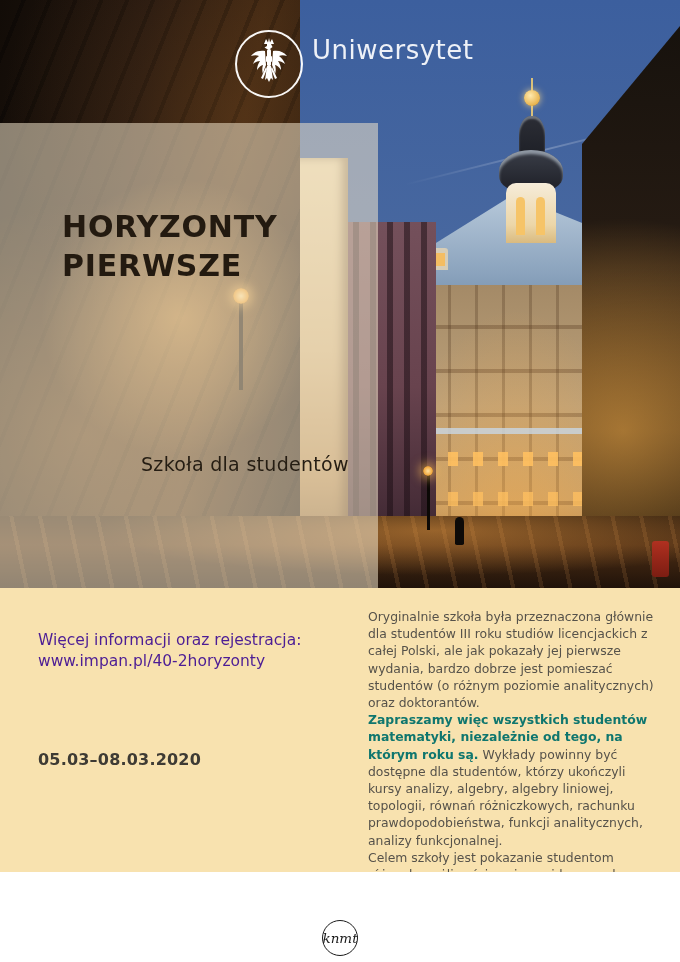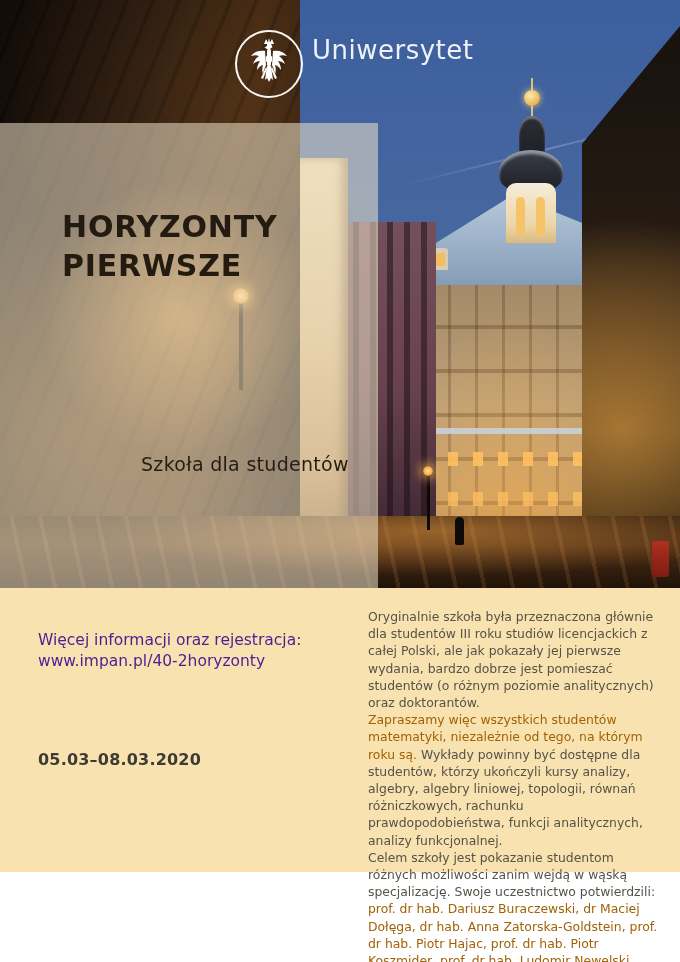--- a/index.html
+++ b/index.html
@@ -90,21 +90,21 @@
   .title{position:absolute;left:62px;top:207px;color:#231a10;font-size:30px;line-height:39px;
     font-weight:700;letter-spacing:.8px;}
   .subtitle{position:absolute;left:141px;top:453px;color:#251d13;font-size:19px;font-weight:500;letter-spacing:.3px;}
   
   .cream{position:absolute;left:0;top:588px;width:680px;height:284px;background:#f8e2af;}
   .reg{position:absolute;left:38px;top:18px;color:#4c1d95;font-size:15.5px;line-height:21px;margin-top:24px;}
   .dates{position:absolute;left:38px;top:134px;color:#3e3b34;font-size:16px;font-weight:700;letter-spacing:.2px;margin-top:28px;}
   .venue{position:absolute;left:38px;top:194px;color:#3e3b34;font-size:15.5px;line-height:20px;font-weight:700;}
   .desc{position:absolute;left:368px;top:20px;width:290px;color:#56524a;font-size:12.4px;line-height:17.2px;
     white-space:pre-line;}
-  .desc b{color:#a16207;font-weight:400;}
+  .desc b{color:#0f766e;font-weight:700;}
   
   .footer{position:absolute;left:0;top:872px;width:680px;height:90px;background:#ffffff;}
   .seal{position:absolute;left:322px;top:48px;width:36px;height:36px;border:1.6px solid #1b1b1b;border-radius:50%;
     display:flex;align-items:center;justify-content:center;background:#ffffff;
     font-family:"DejaVu Serif","Liberation Serif",serif;font-style:italic;font-size:13.5px;color:#1b1b1b;}
 </style>
 </head>
 <body>
 
 <div class="poster">
@@ -181,14 +181,17 @@
     <div class="reg">
       <div>Więcej informacji oraz rejestracja:</div>
       <div>www.impan.pl/40-2horyzonty</div>
     </div>
     <div class="dates">05.03–08.03.2020</div>
     <div class="desc"><span>Oryginalnie szkoła była przeznaczona głównie dla studentów III roku studiów licencjackich z całej Polski, ale jak pokazały jej pierwsze  wydania, bardzo dobrze jest pomieszać studentów (o różnym poziomie analitycznych) oraz doktorantów.
 </span><b>Zapraszamy więc wszystkich studentów matematyki, niezależnie od tego, na którym roku są.</b><span> Wykłady powinny być dostępne dla studentów, którzy ukończyli kursy analizy, algebry, algebry liniowej, topologii, równań różniczkowych, rachunku prawdopodobieństwa, funkcji analitycznych, analizy funkcjonalnej.
 Celem szkoły jest pokazanie studentom różnych możliwości zanim wejdą w wąską specjalizację. Swoje uczestnictwo potwierdzili: </span><b>prof. dr hab. Dariusz Buraczewski, dr Maciej Dołęga, dr hab. Anna Zatorska-Goldstein, prof. dr hab. Piotr Hajac, prof. dr hab. Piotr Koszmider, prof. dr hab. Ludomir Newelski, prof. dr hab. Piotr Śniady.</b></div>
   </div>
 
+  <div class="footer">
+    <div class="seal">knmt</div>
+  </div>
 
 </div>
 
 </body></html>

